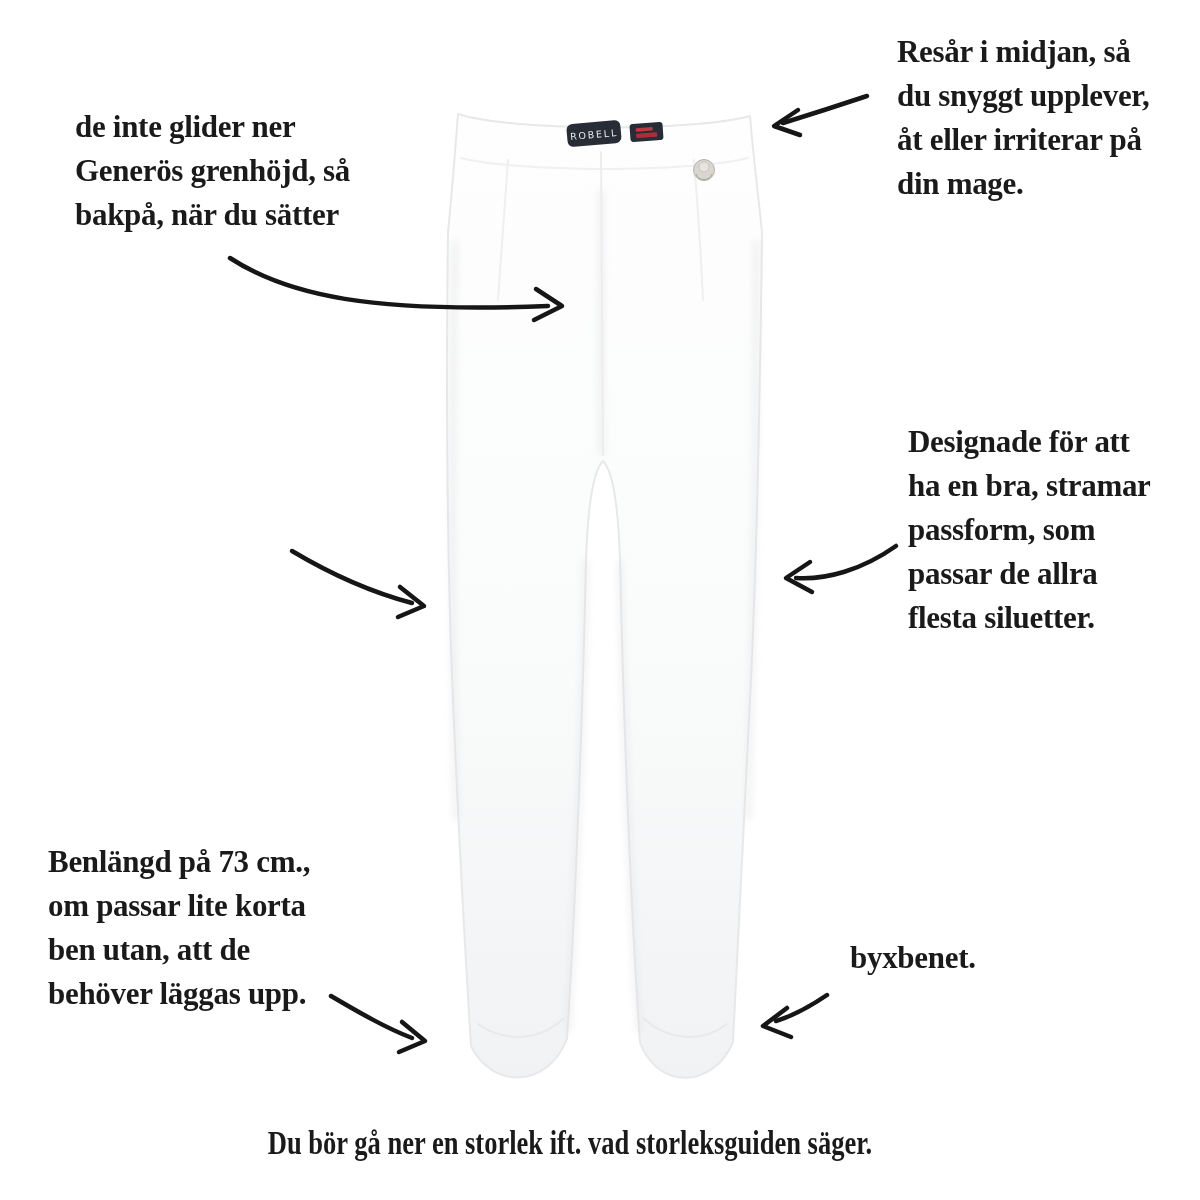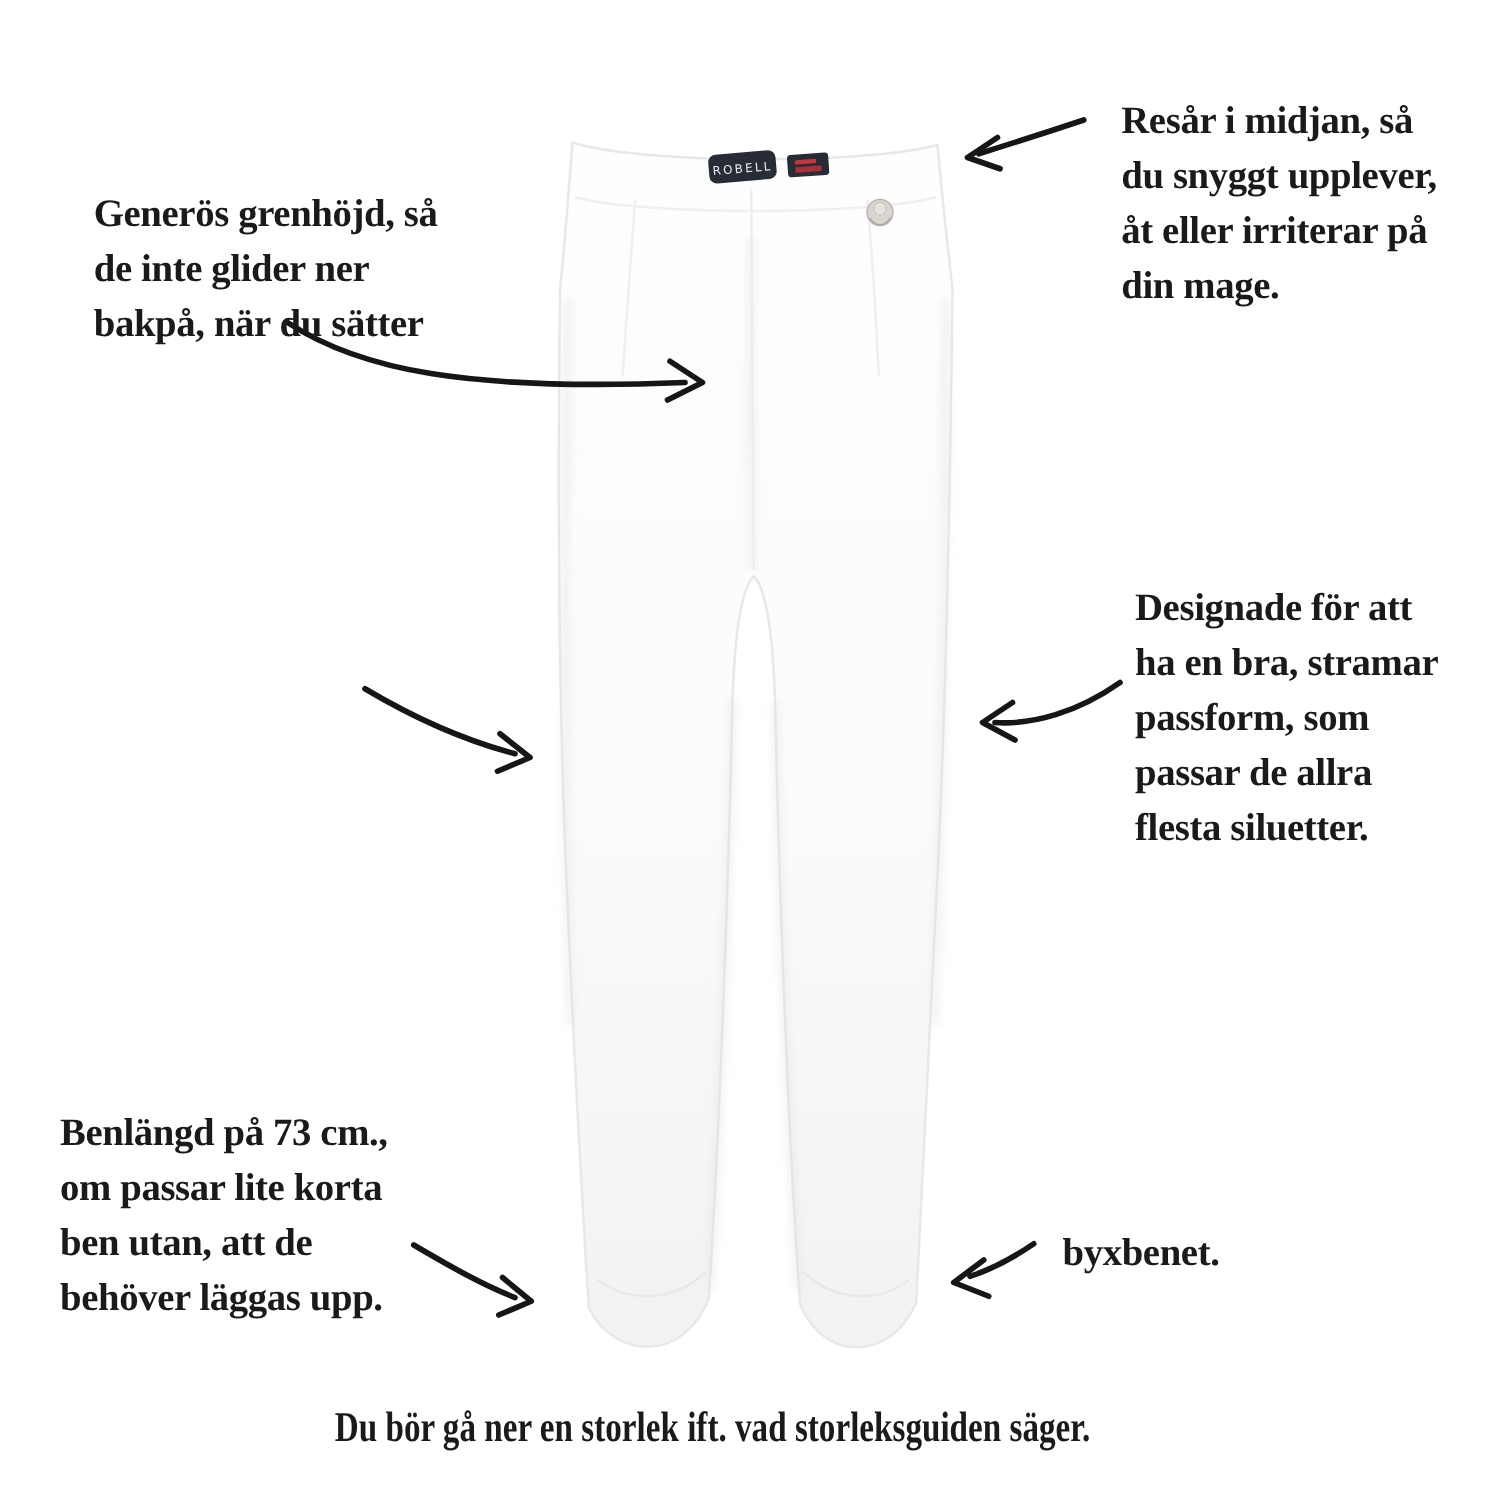--- a/index.html
+++ b/index.html
@@ -1,21 +1,21 @@
 <!DOCTYPE html>
 <html><head>
 <meta charset="utf-8">
 <style>
   html,body{margin:0;padding:0;background:#ffffff;}
   body{width:1200px;height:1200px;position:relative;overflow:hidden;
        font-family:"Liberation Serif",serif;color:#1a1a1a;}
   .canvas{position:absolute;left:0;top:0;width:1200px;height:1200px;}
   .art{position:absolute;left:0;top:0;width:1200px;height:1200px;display:block;}
   .note{position:absolute;font-weight:700;font-size:31px;line-height:44px;
-        letter-spacing:-0.3px;color:#1a1a1a;white-space:nowrap;margin-top:44px;}
+        letter-spacing:-0.3px;color:#1a1a1a;white-space:nowrap;}
   .footer{position:absolute;left:-30px;top:1124px;width:1200px;text-align:center;
           font-weight:700;font-size:34px;color:#1a1a1a;white-space:nowrap;
           transform:scaleX(0.78);transform-origin:center;}
 </style>
 </head>
 <body>
 
 <div class="canvas">
 
   <svg class="art" viewBox="0 0 1200 1200" xmlns="http://www.w3.org/2000/svg">
@@ -103,22 +103,22 @@
         <polyline points="402,1022 425,1041 399,1052"></polyline>
       </g>
       <g>
         <path d="M827,995 C808,1008 792,1016 776,1021"></path>
         <polyline points="787,1008 763,1026 791,1037"></polyline>
       </g>
     </g>
   </svg>
 
   <div class="note" style="left:75px;top:105px">
+    <div>de inte glider ner</div>
     <div>Generös grenhöjd, så</div>
-    <div>de inte glider ner</div>
     <div>bakpå, när du sätter</div>
   </div>
 
   <div class="note" style="left:897px;top:30px">
     <div>Resår i midjan, så</div>
     <div>du snyggt upplever,</div>
     <div>åt eller irriterar på</div>
     <div>din mage.</div>
   </div>
 

